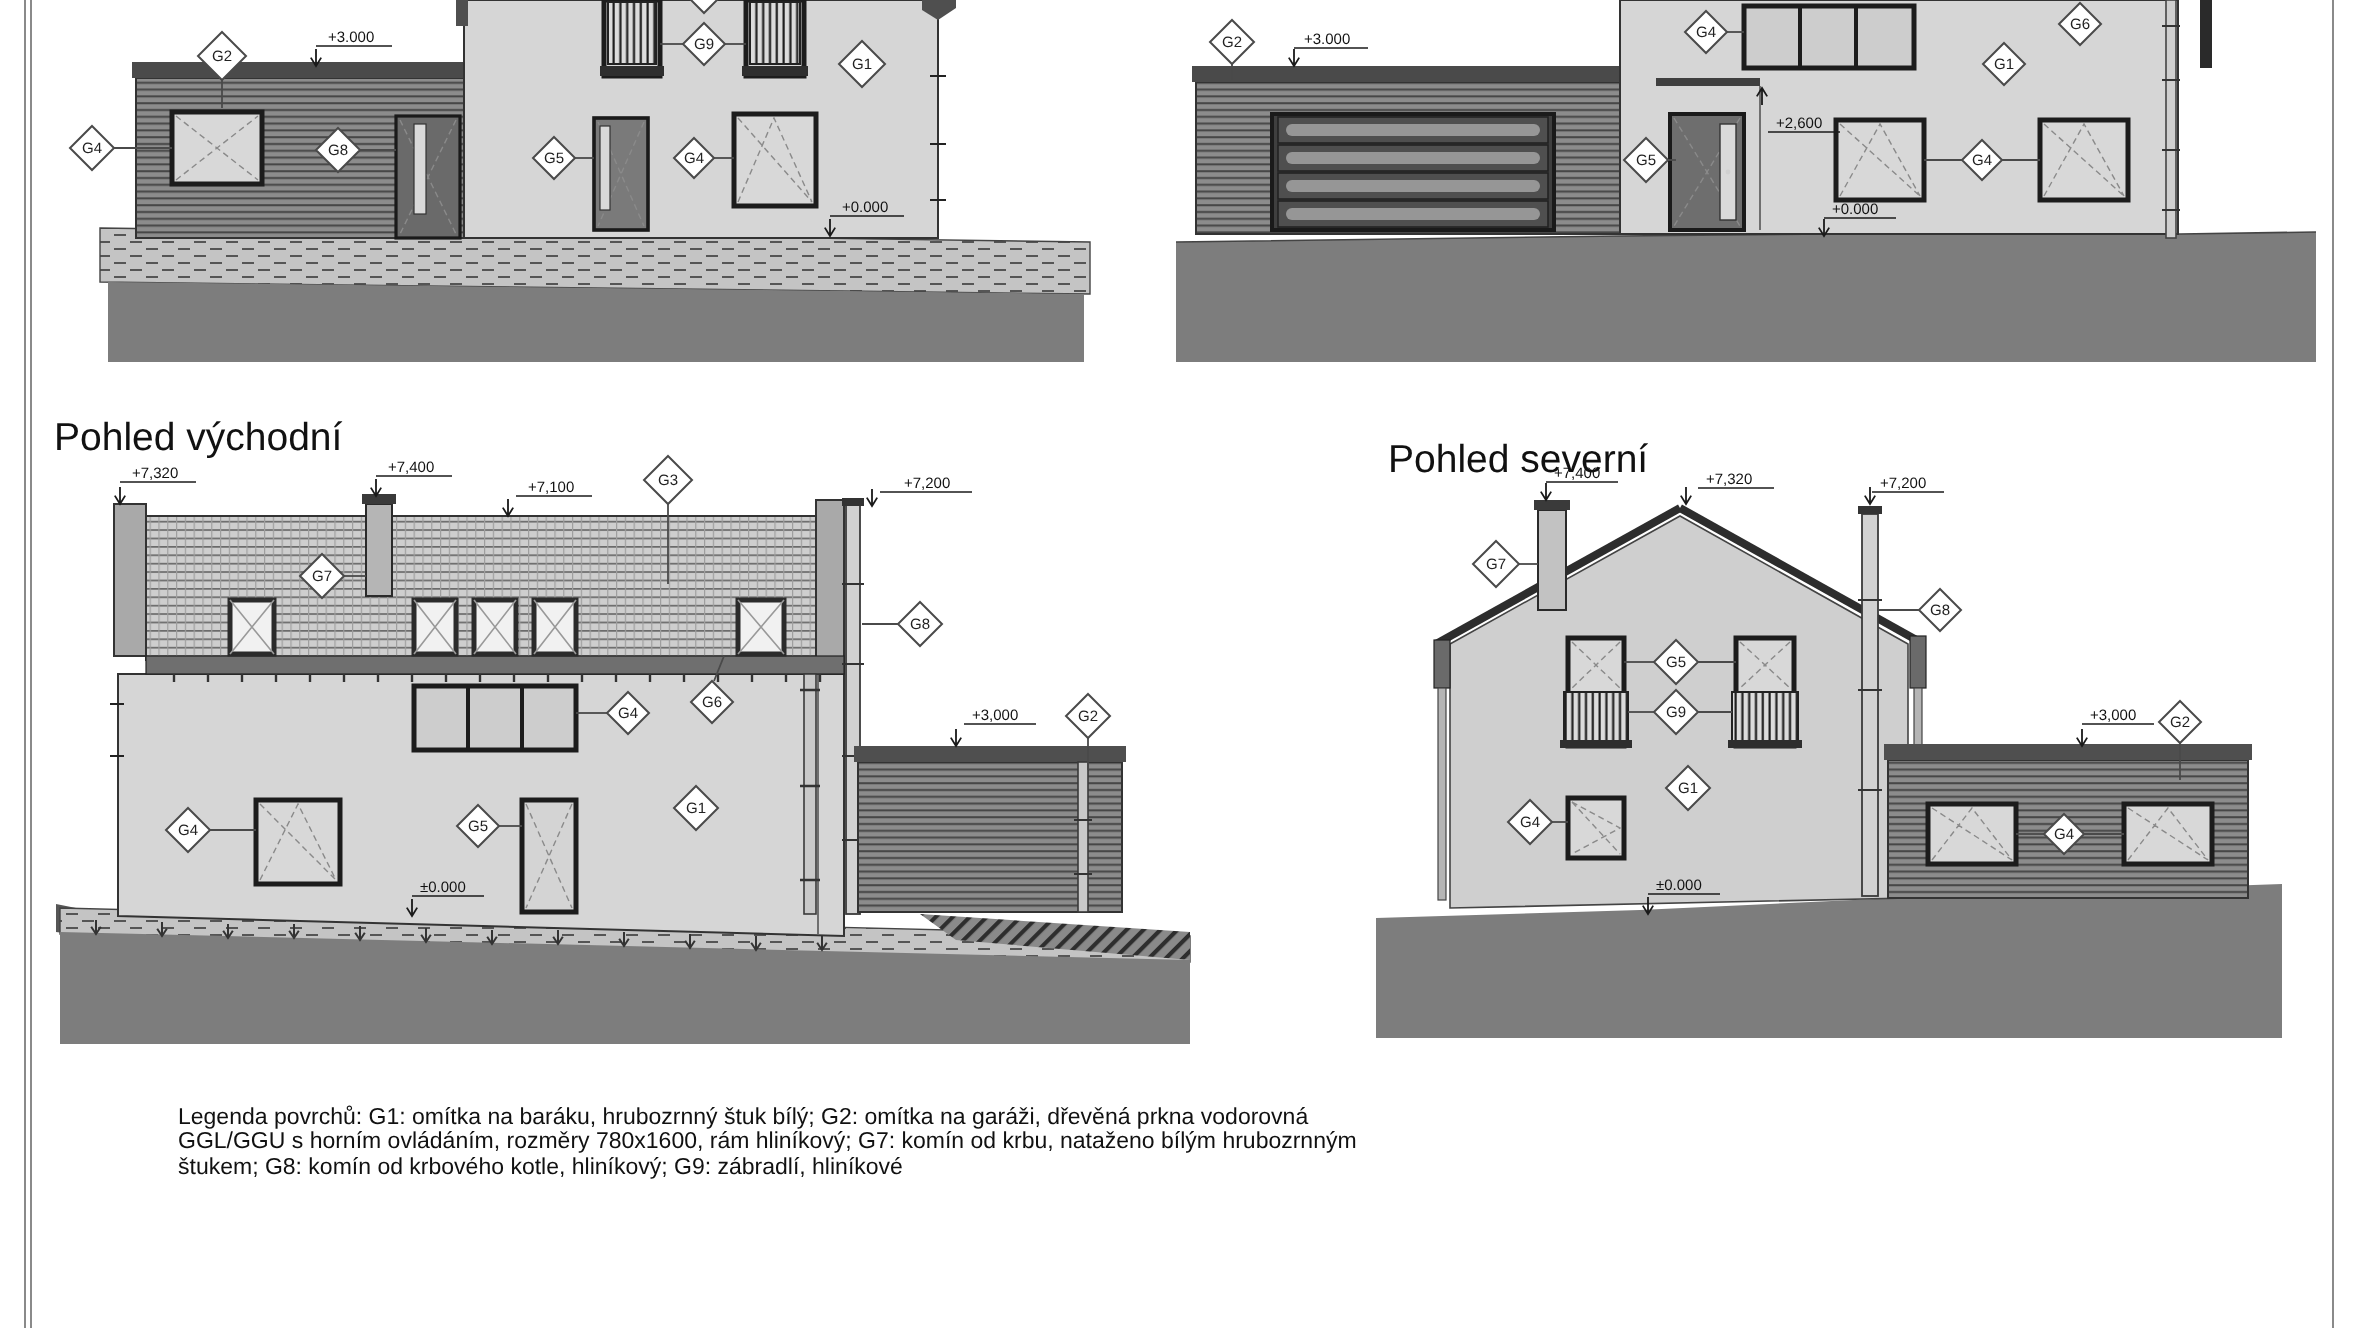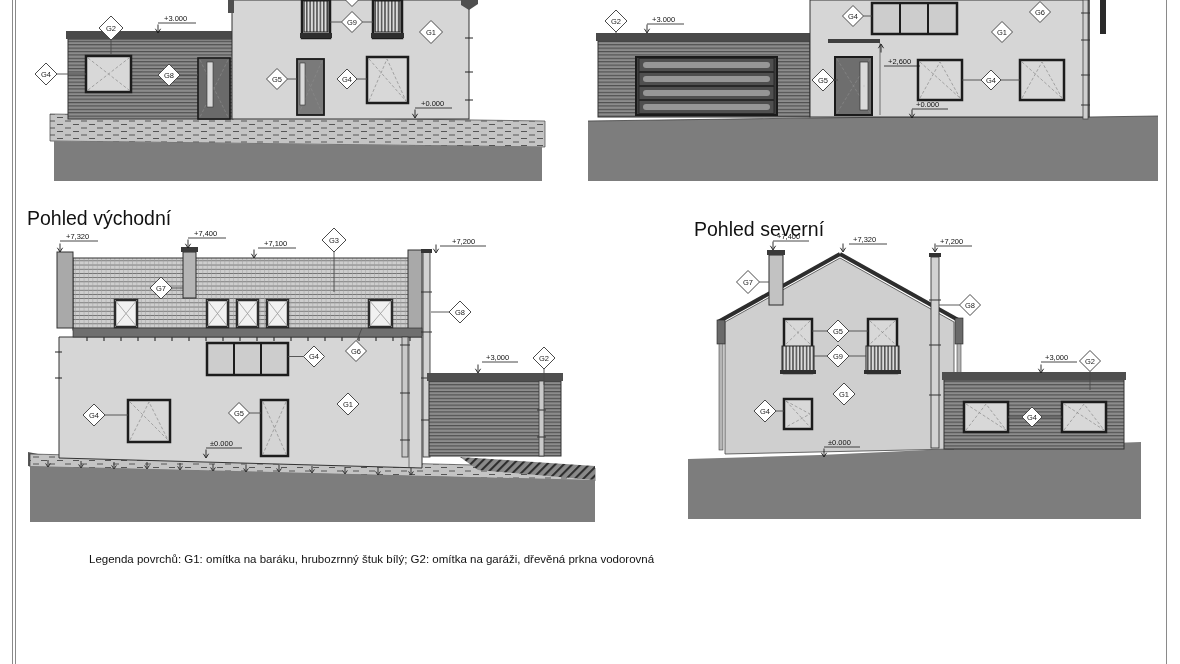--- a/index.html
+++ b/index.html
@@ -553,15 +553,17 @@
     </g>
     <g>
       <text class="lt" x="828" y="445">±0.000</text>
       <line class="ul" x1="824" y1="447" x2="860" y2="447"></line>
       <use href="#l-arr" x="824" y="457"></use>
     </g>
   </svg>
 
   <div class="legend">
     <div>Legenda povrchů:  G1: omítka na baráku,  hrubozrnný štuk bílý; G2: omítka na garáži, dřevěná prkna vodorovná</div>
+    <div>GGL/GGU s horním ovládáním, rozměry 780x1600, rám hliníkový; G7: komín od krbu, nataženo bílým hrubozrnným</div>
+    <div>štukem; G8: komín od krbového kotle, hliníkový; G9: zábradlí, hliníkové</div>
   </div>
 
 </div>
 
 </body></html>

